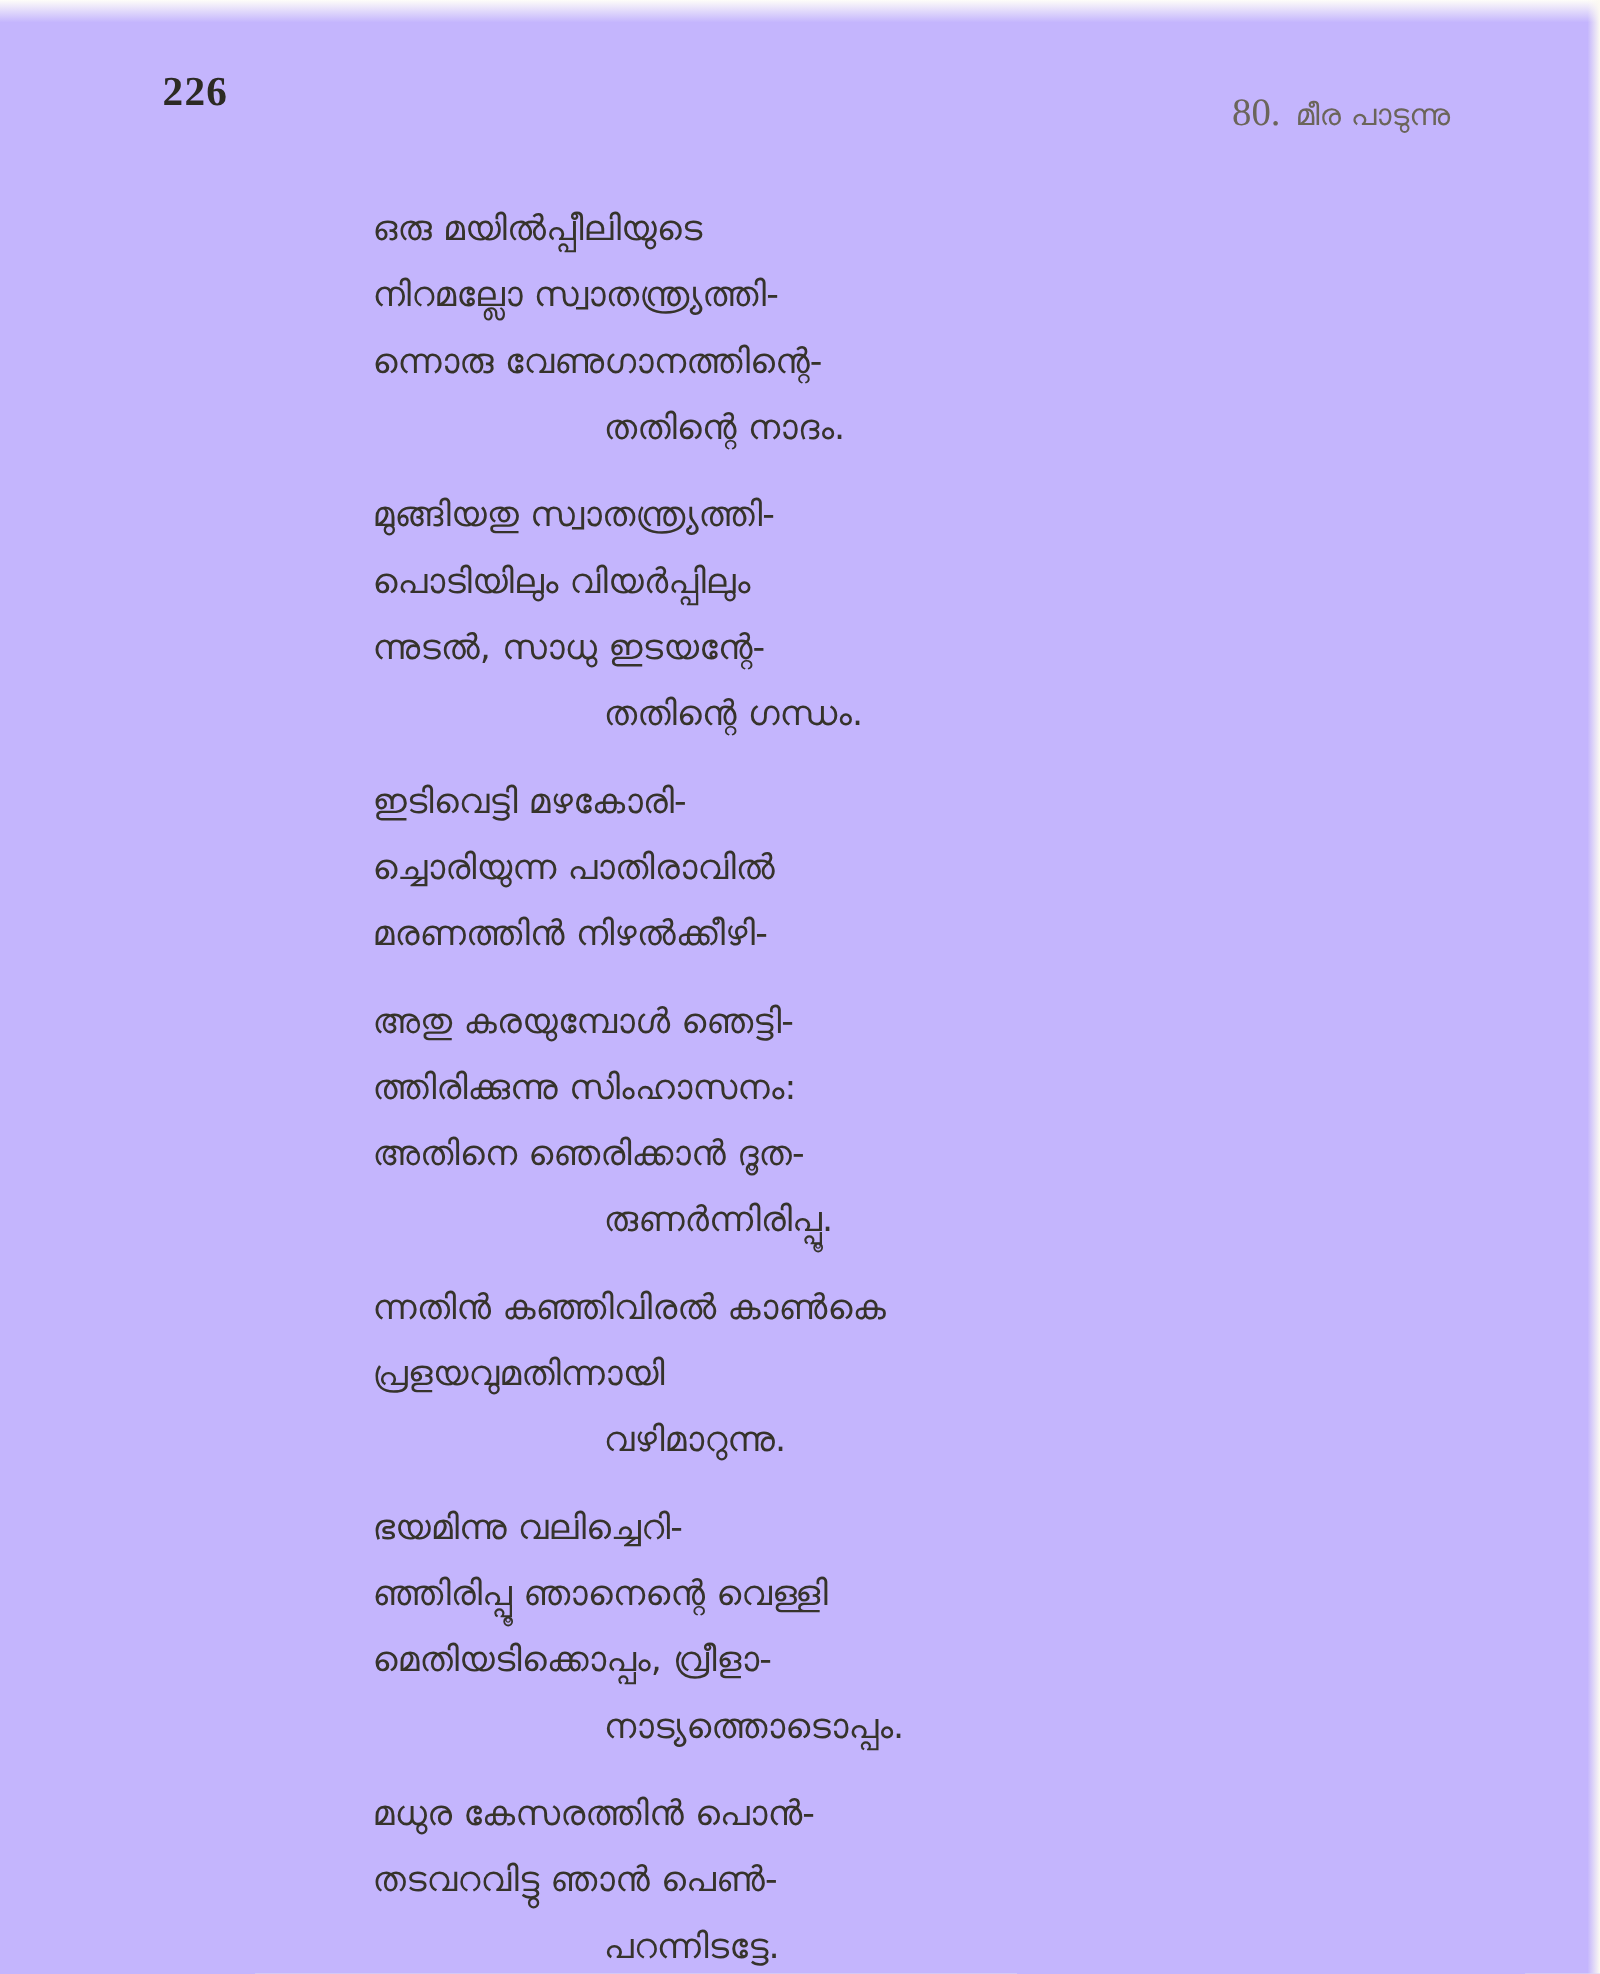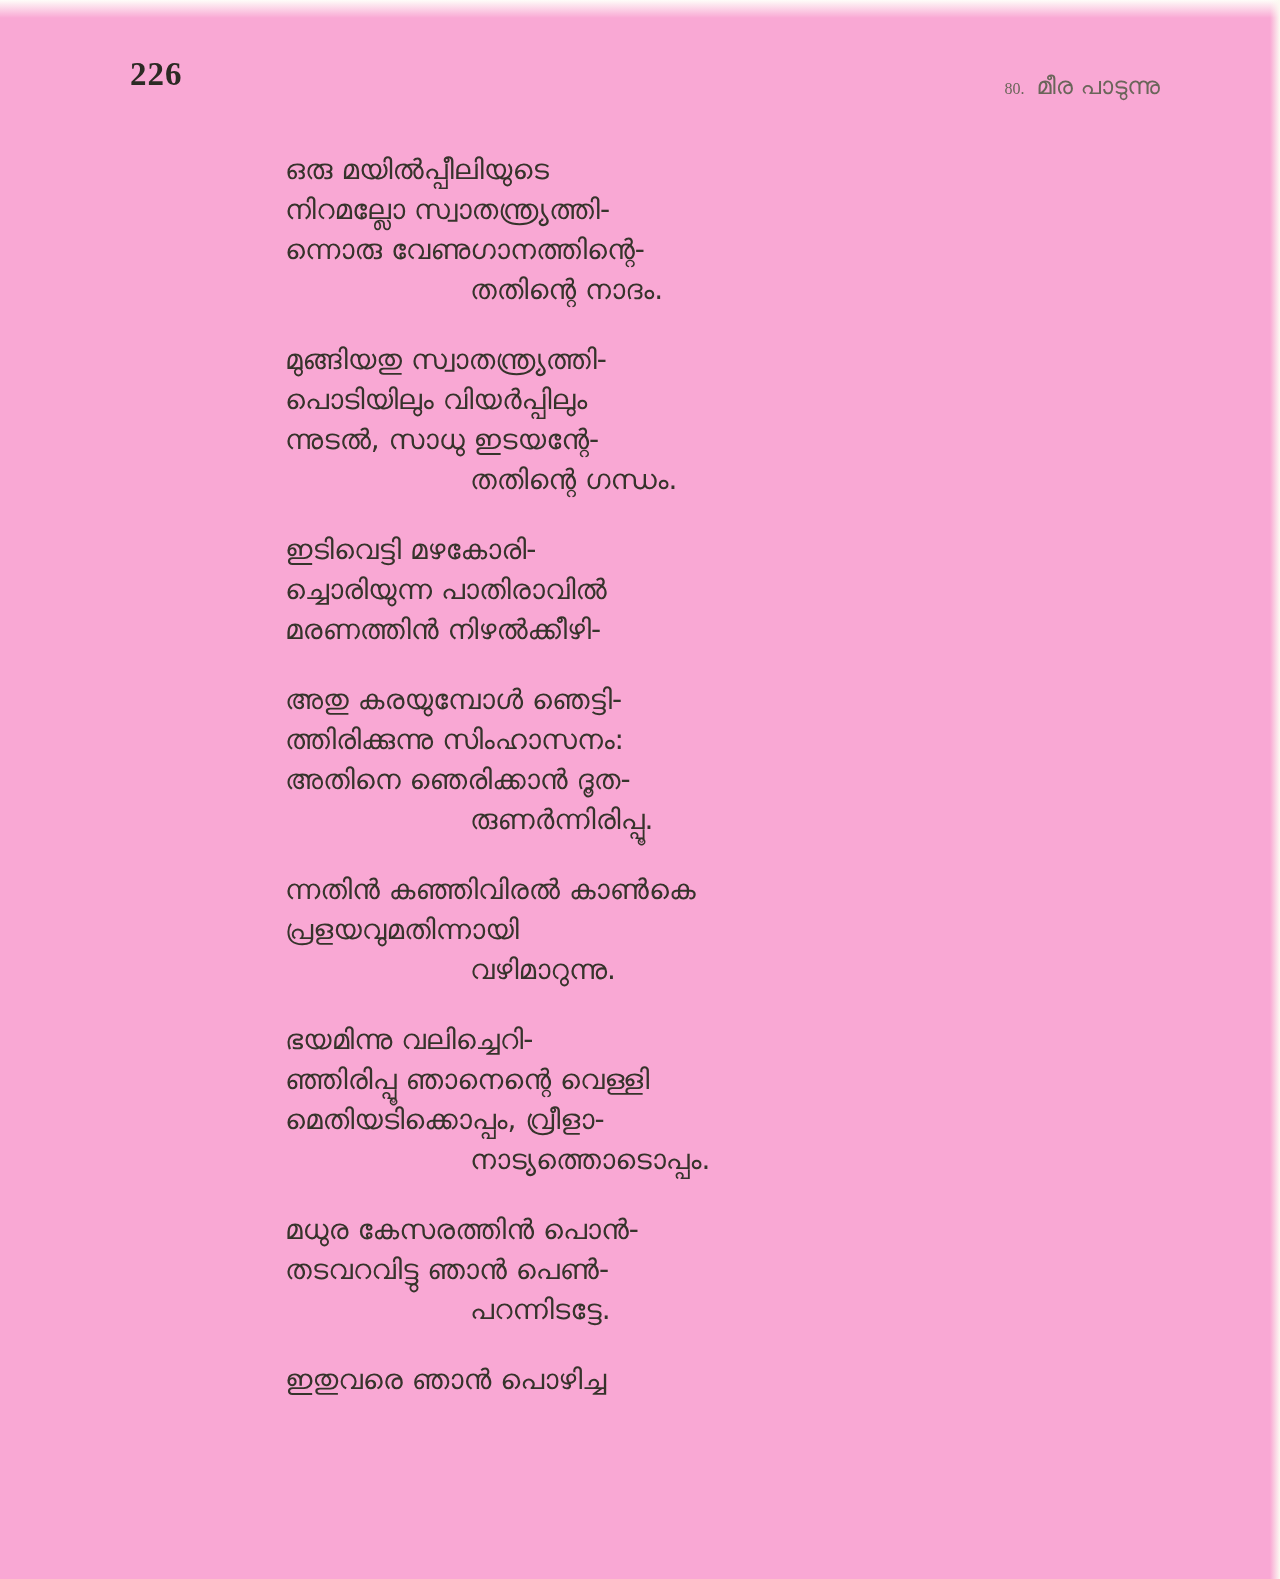--- a/index.html
+++ b/index.html
@@ -10,21 +10,21 @@
     width: 1280px;
     height: 1579px;
     background: #f8f4e4;
     font-family: "DejaVu Sans", sans-serif;
     overflow: hidden;
   }
   .page {
     position: relative;
     width: 1280px;
     height: 1579px;
-    background: #f9a8d4;
+    background: #c4b5fd;
   }
   .top-edge {
     position: absolute;
     top: 0; left: 0; right: 0;
     height: 18px;
     background: linear-gradient(to bottom, #fefdf9, rgba(254,253,249,0));
   }
   .right-edge {
     position: absolute;
     top: 0; right: 0; bottom: 0;
@@ -43,21 +43,21 @@
   }
   .running-header {
     position: absolute;
     top: 72px;
     right: 120px;
     color: #6b655a;
     white-space: nowrap;
   }
   .chap-num {
     font-family: "Liberation Serif", serif;
-    font-size: 16px;
+    font-size: 31px;
     margin-right: 12px;
   }
   .chap-title {
     font-size: 24px;
     font-family: "DejaVu Sans", sans-serif;
   }
   .poem {
     position: absolute;
     left: 285px;
     top: 150px;
@@ -65,21 +65,21 @@
     color: #36332b;
     font-size: 28px;
     line-height: 40px;
     font-weight: 500;
     font-family: "DejaVu Sans", sans-serif;
   }
   .stanza {
     margin: 0 0 30px 0;
   }
   .line {
-    margin: 0;
+    margin: 13px;
     white-space: nowrap;
   }
   .line.indent {
     padding-left: 185px;
   }
 </style>
 </head>
 <body>
 
 <div class="page">

